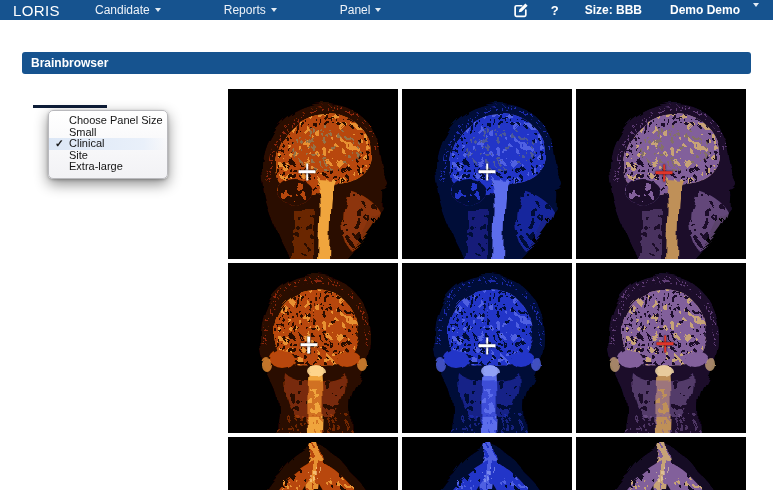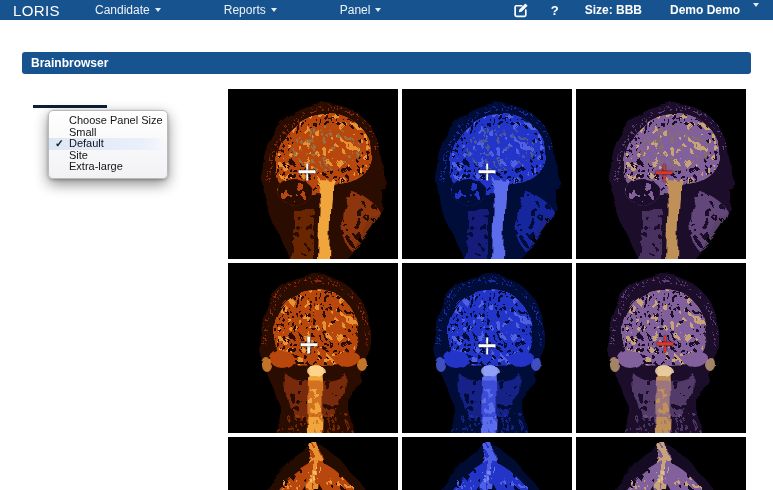--- a/index.html
+++ b/index.html
@@ -174,21 +174,21 @@
   </div>
 </header>
 
 <div class="module-header">Brainbrowser</div>
 
 <div class="select-sliver"></div>
 
 <div class="size-menu">
     <div class="menu-row">Choose Panel Size</div>
     <div class="menu-row"><span>Small</span></div>
-    <div class="menu-row selected"><span class="menu-check">✓</span><span>Default</span></div>
+    <div class="menu-row selected"><span class="menu-check">✓</span><span>Clinical</span></div>
     <div class="menu-row"><span>Site</span></div>
     <div class="menu-row"><span>Extra-large</span></div>
   </div>
 
 <div class="grid">
     <div class="panel">
       <svg viewBox="0 0 170 170" class="map-hot">
         <use href="#sym-sagittal"></use>
       </svg>
       <div class="cross" style="left: 46.5%; top: 48.8%; --cc: #ffffff;"></div>

